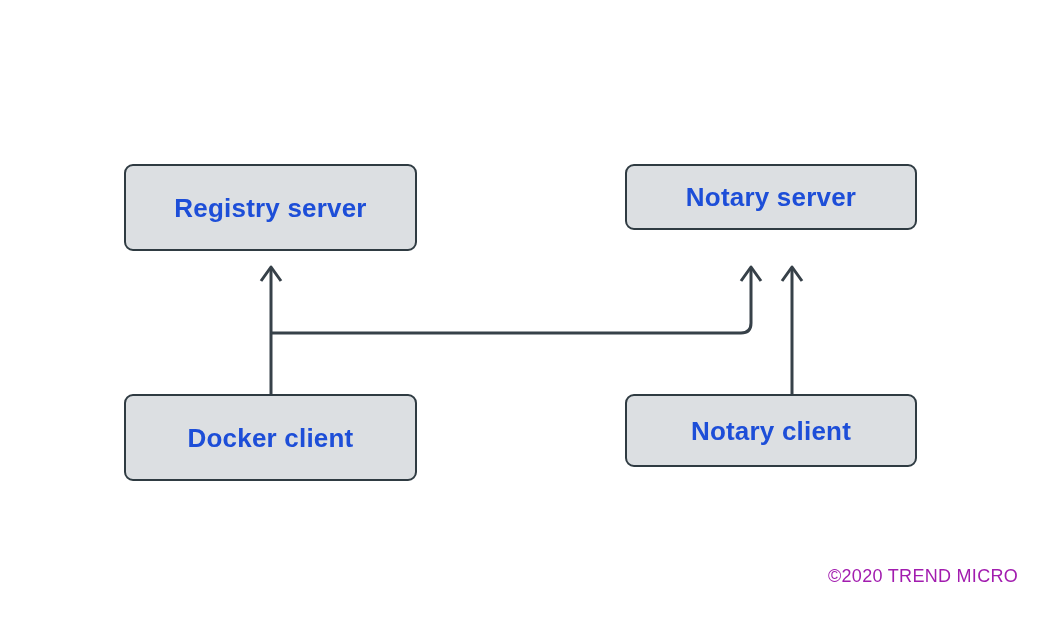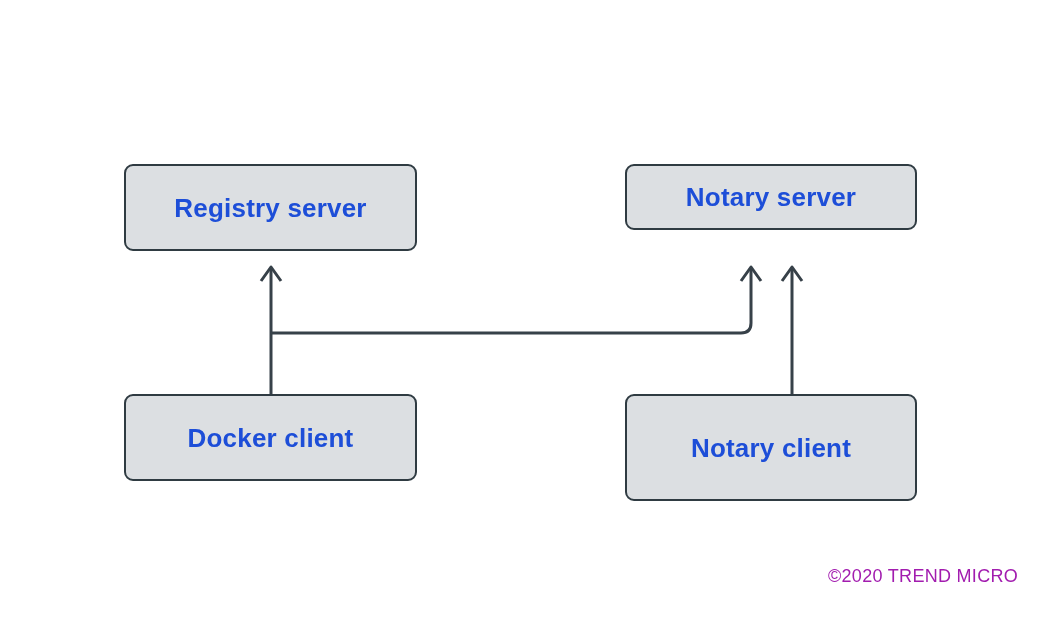--- a/index.html
+++ b/index.html
@@ -40,21 +40,21 @@
     font-weight: bold;
     color: #1d4ed8;
     letter-spacing: 0.2px;
     line-height: 1;
     white-space: nowrap;
     user-select: none;
   }
   #node-registry-server { left: 124px; top: 164px; width: 293px; height: 87px; }
   #node-notary-server   { left: 625px; top: 164px; width: 292px; height: 66px; }
   #node-docker-client   { left: 124px; top: 394px; width: 293px; height: 87px; }
-  #node-notary-client   { left: 625px; top: 394px; width: 292px; height: 107px; }
+  #node-notary-client   { left: 625px; top: 394px; width: 292px; height: 73px; }
 
   .copyright {
     position: absolute;
     left: 828px;
     top: 566px;
     font-family: "Liberation Sans", sans-serif;
     font-size: 18px;
     font-weight: normal;
     color: #a21caf;
     letter-spacing: 0.3px;

